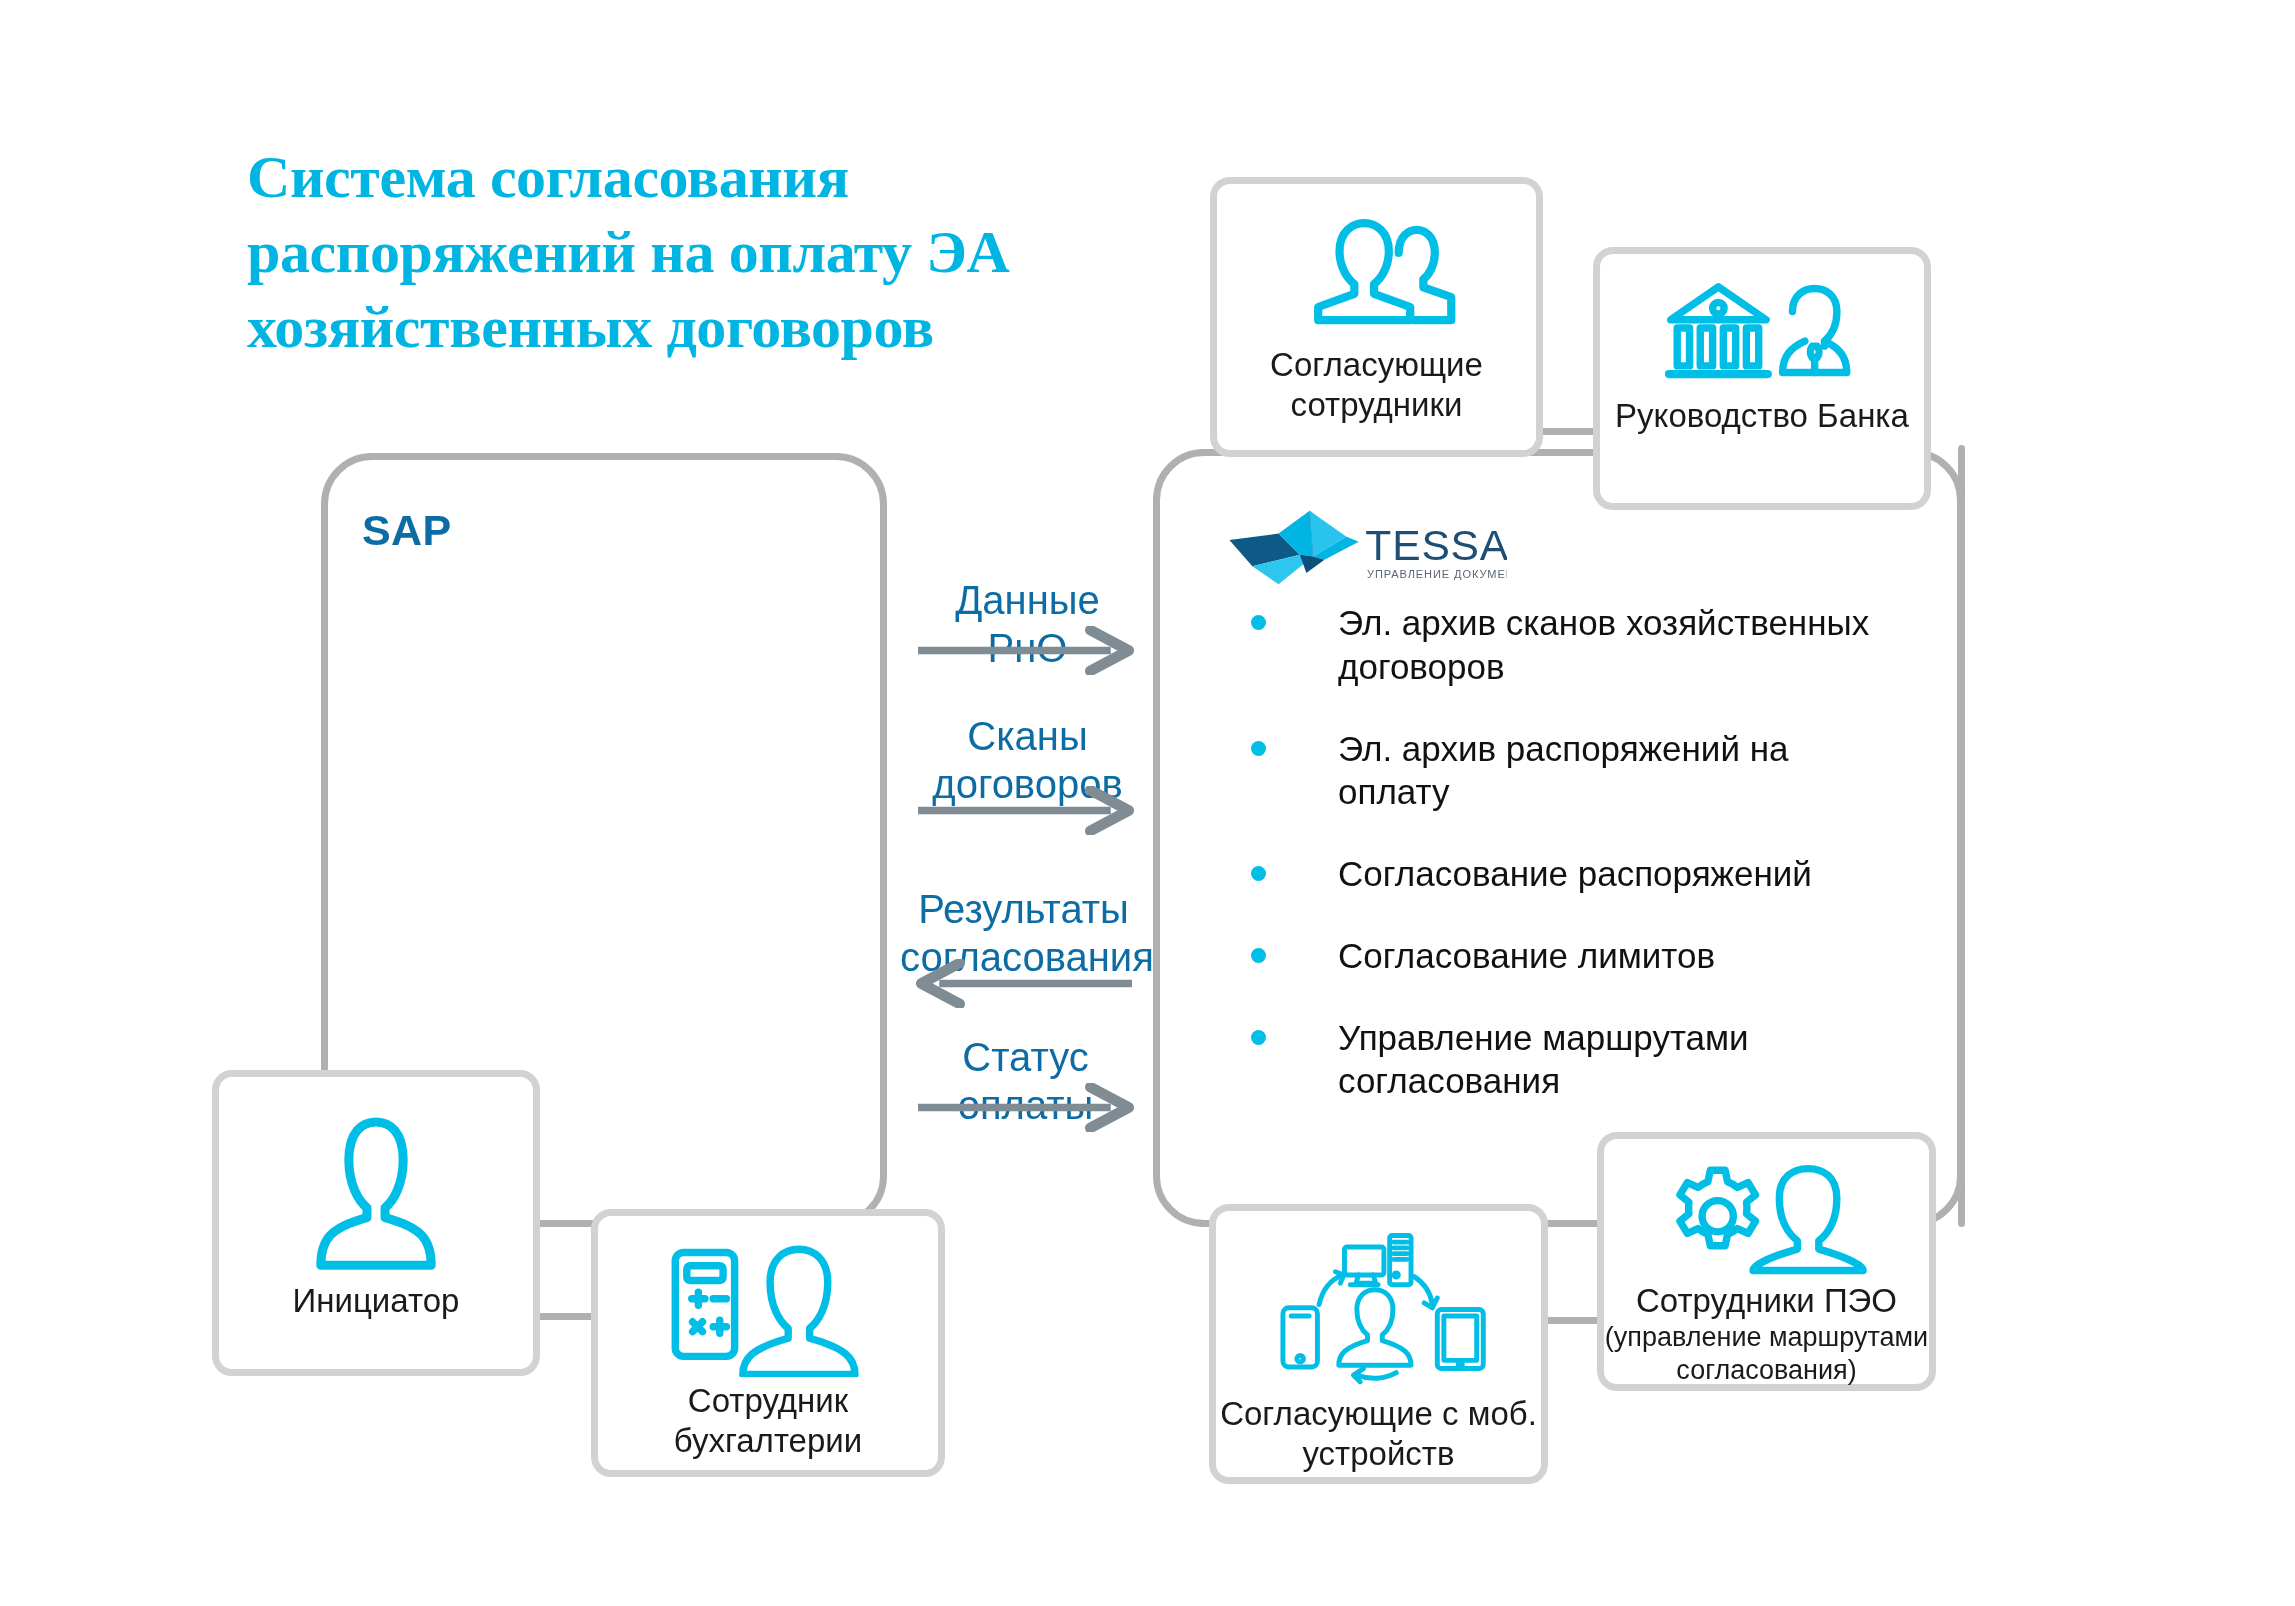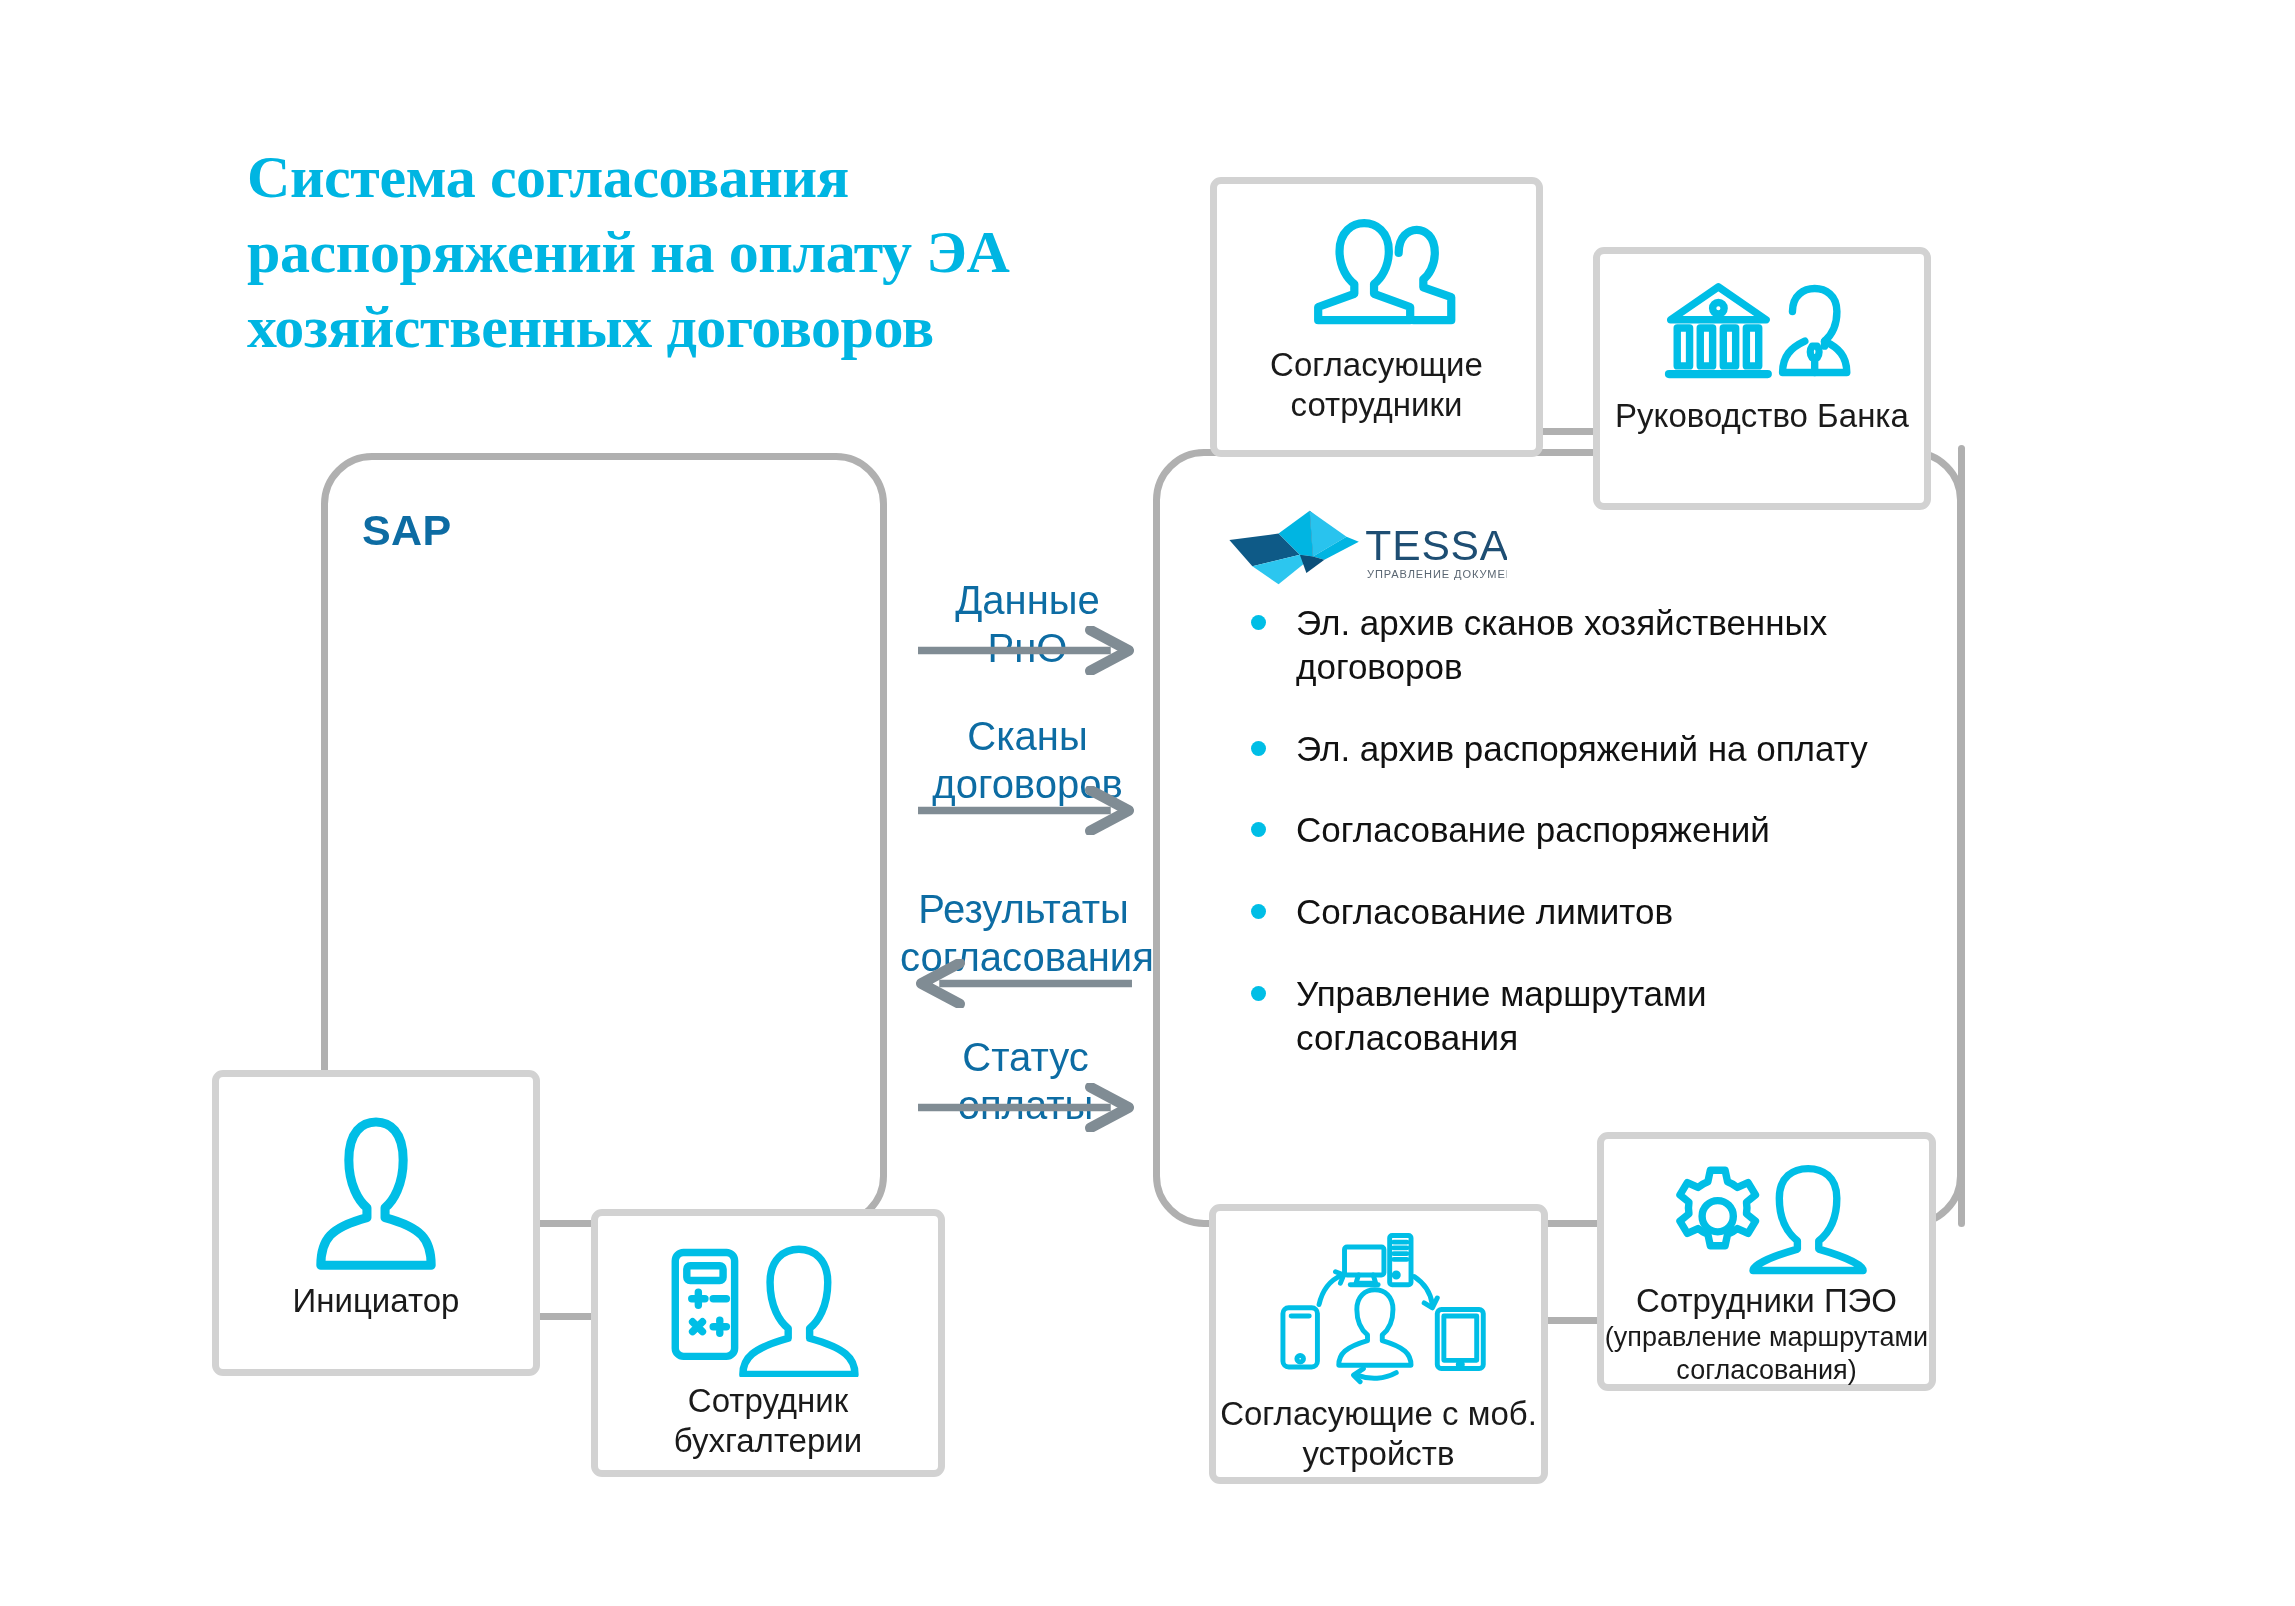--- a/index.html
+++ b/index.html
@@ -11,21 +11,21 @@
   #title{
     position:absolute;left:247px;top:140px;width:922px;
     font-family:"Liberation Serif","DejaVu Serif",serif;
     font-weight:bold;font-size:60px;line-height:1.25;
     color:#00b5e2;letter-spacing:-0.4px;
   }
 
   
   .card{
     position:absolute;background:#ffffff;
-    border:7.4px solid #d2d2d2;border-radius:11px;
+    border:7.4px solid #d2d2d2;border-radius:20px;
     box-sizing:border-box;z-index:5;
   }
   .container-box{
     position:absolute;background:#ffffff;
     border:7.4px solid #b0b0b0;border-radius:51px;
     box-sizing:border-box;z-index:2;
   }
   .card-label{
     position:absolute;left:0;right:0;
     text-align:center;color:#1a1a1a;
@@ -58,21 +58,21 @@
   .arrow-label{
     position:absolute;color:#0d6ca3;font-size:40px;line-height:1.2;
     text-align:center;z-index:6;
   }
   .arrow{position:absolute;z-index:6;}
 
   
   #tessa-box{left:1153px;top:449px;width:811px;height:778px;}
   #tessa-logo{position:absolute;left:1227px;top:509px;width:280px;height:86px;z-index:8;}
   #tessa-bullets{left:1251px;top:601px;width:650px;z-index:8;}
-  #tessa-bullets .bullet-row{margin-bottom:38px;}
+  #tessa-bullets .bullet-row{margin-bottom:38px;gap:42px;}
   #tessa-bullets .bullet-text{font-size:35px;}
 
   
   #card-approvers   {left:1210px;top:177px;width:333px;height:280px;}
   #card-management  {left:1593px;top:247px;width:338px;height:263px;}
   #card-initiator   {left:212px;top:1070px;width:328px;height:306px;}
   #card-accountant  {left:591px;top:1209px;width:354px;height:268px;}
   #card-mobile      {left:1209px;top:1204px;width:339px;height:280px;}
   #card-peo         {left:1597px;top:1132px;width:339px;height:259px;}
 

